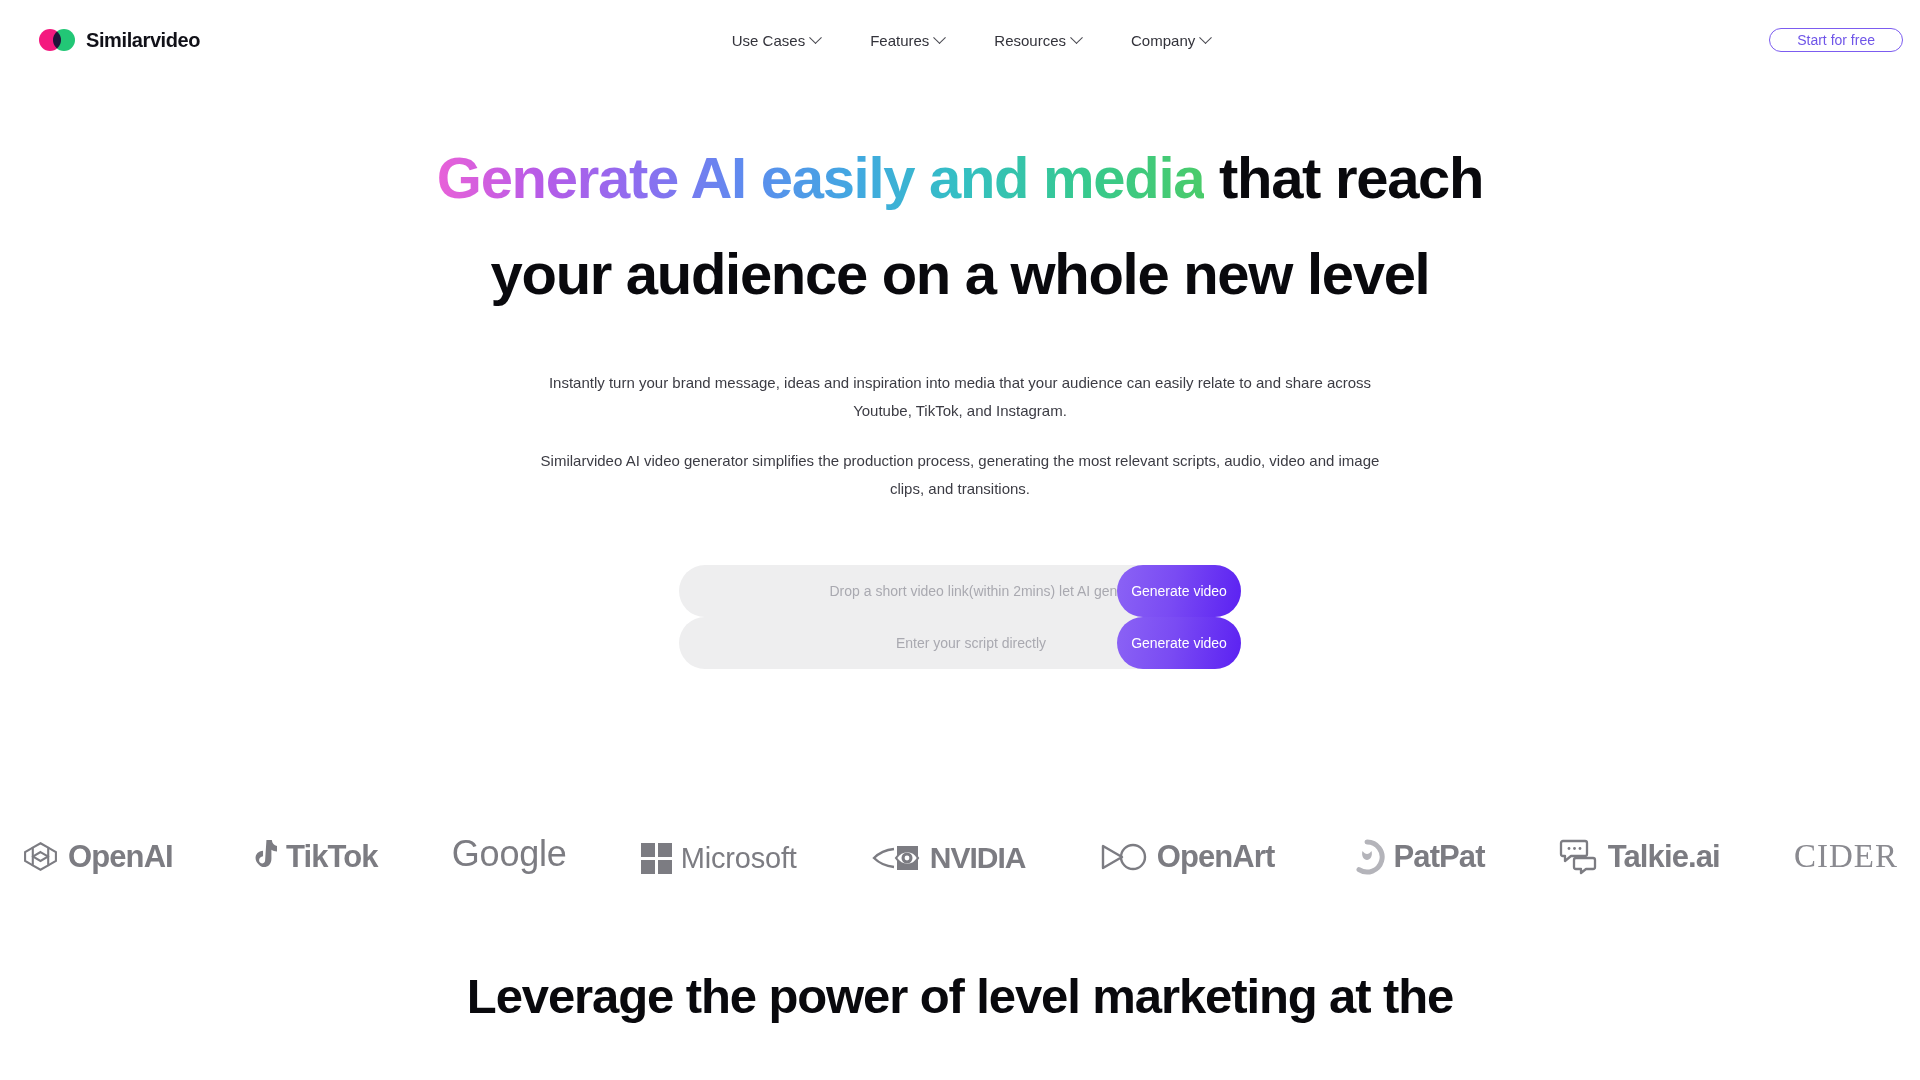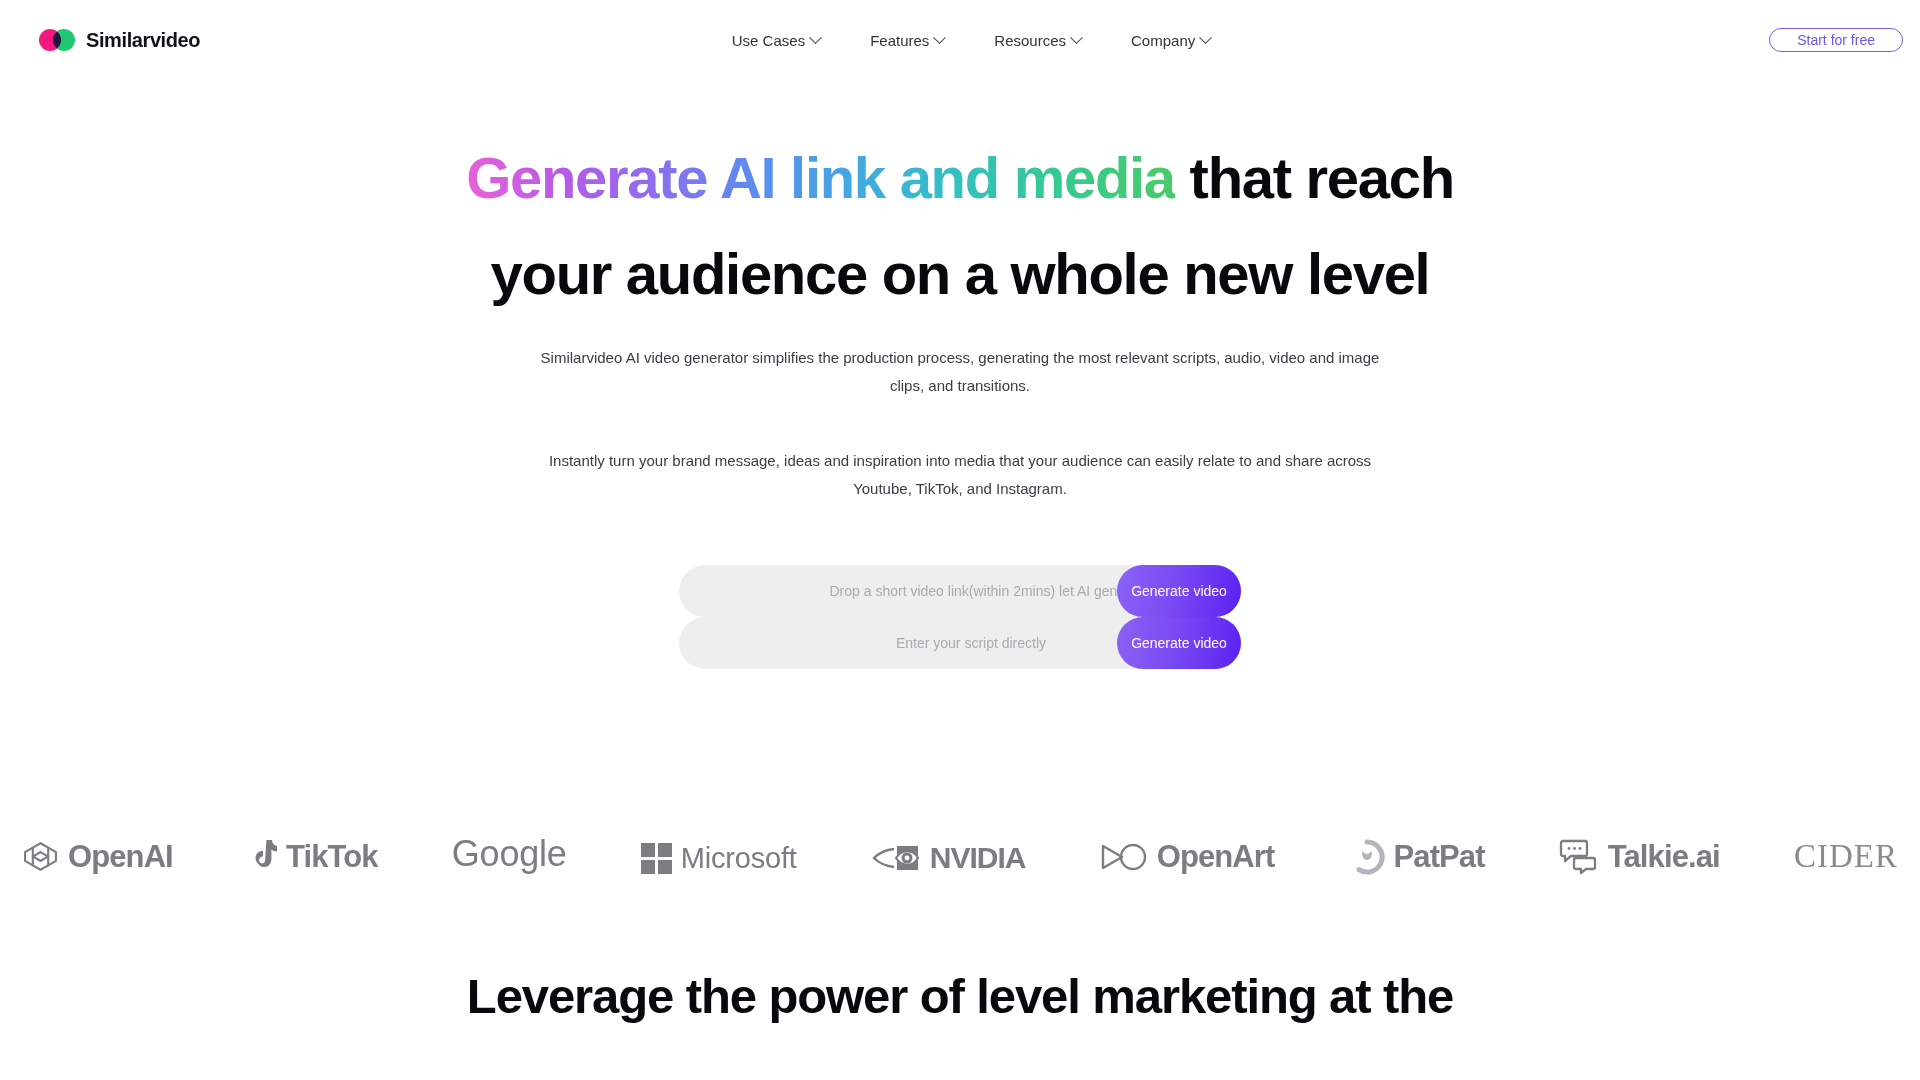--- a/index.html
+++ b/index.html
@@ -291,24 +291,24 @@
         <span>Company</span>
         <i class="chev"></i>
       </div>
     </nav>
 
     <div class="cta-start">Start for free</div>
   </header>
 
   <section class="hero">
 
-    <h1 class="headline"><span class="grad">Generate AI link and media</span><span> that reach your audience on a whole new level</span></h1>
-
+    <h1 class="headline"><span class="grad">Generate AI easily and media</span><span> that reach your audience on a whole new level</span></h1>
+
+    <p class="sub first">Instantly turn your brand message, ideas and inspiration into media that your audience can easily relate to and share across Youtube, TikTok, and Instagram.</p>
     <p class="sub second">Similarvideo AI video generator simplifies the production process, generating the most relevant scripts, audio, video and image clips, and transitions.</p>
-    <p class="sub first">Instantly turn your brand message, ideas and inspiration into media that your audience can easily relate to and share across Youtube, TikTok, and Instagram.</p>
 
     <div class="gen">
 
       <div class="gen-row link">
         <input class="gen-input" type="text" placeholder="Drop a short video link(within 2mins) let AI generate similar script" style="">
         <button class="gen-btn">Generate video</button>
       </div>
 
 
       <div class="gen-row">

